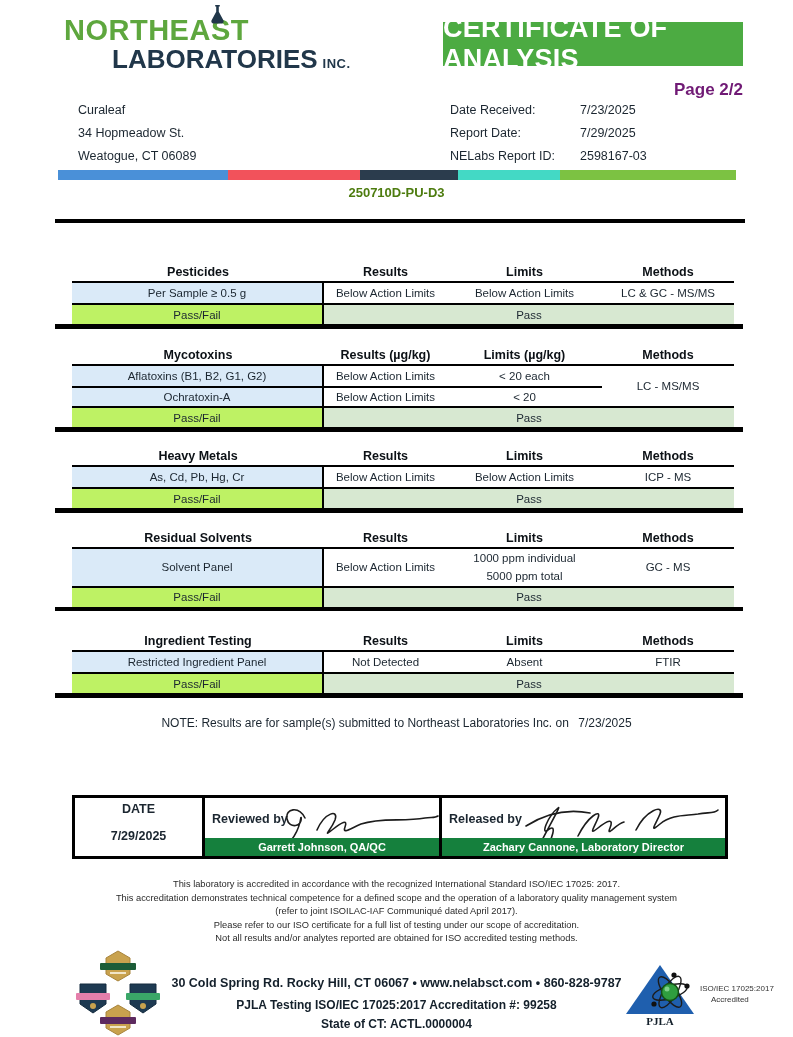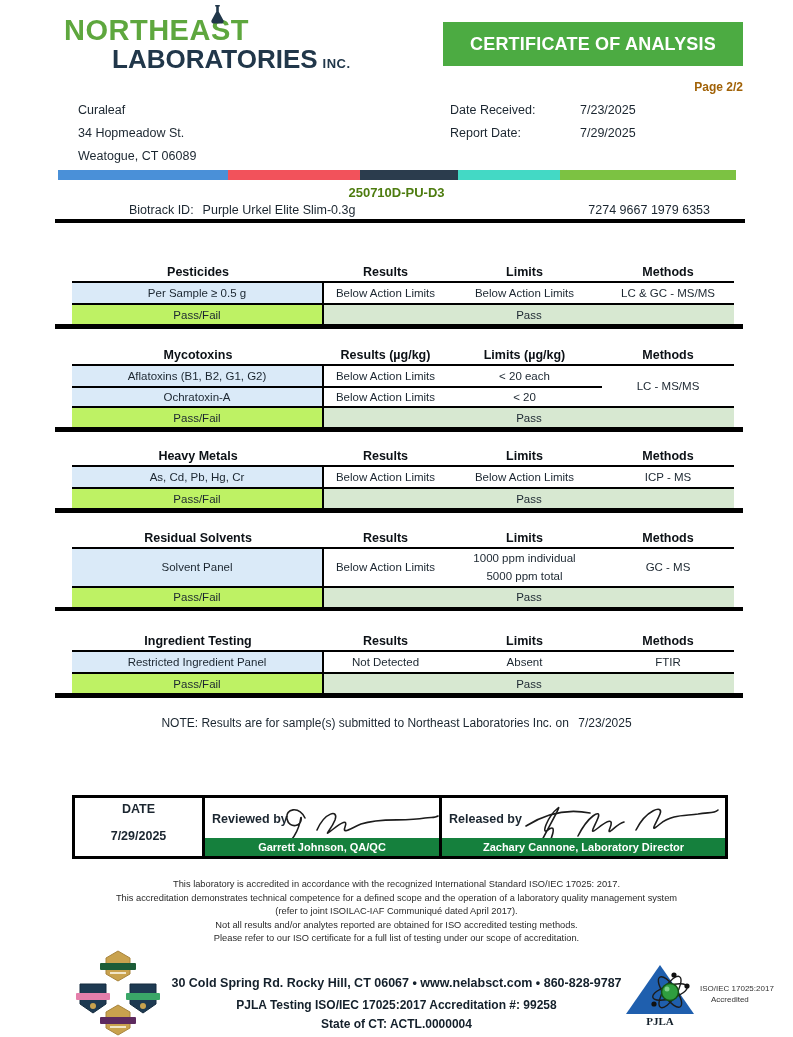--- a/index.html
+++ b/index.html
@@ -8,23 +8,23 @@
          font-family:"Liberation Sans", sans-serif; color:#1b2630; overflow:hidden; }
 
   
   .logo{ position:absolute; left:64px; top:16px; }
   .logo-l1{ font-size:29px; font-weight:bold; color:#5ea73e; letter-spacing:.5px; line-height:1.02; }
   .logo-l2{ font-size:26px; font-weight:bold; color:#21374a; margin-left:48px; line-height:1.05; }
   .logo-suffix{ font-size:13px; margin-left:5px; letter-spacing:.5px; }
   .flask-icon{ position:absolute; left:146px; top:-11px; }
   .banner{ position:absolute; left:443px; top:22px; width:300px; height:44px; background:#4cab42;
            color:#fff; display:flex; align-items:center; justify-content:center;
-           font-weight:bold; font-size:18px; letter-spacing:.2px; }
+           font-weight:bold; font-size:27px; letter-spacing:.2px; }
   .page-num{ position:absolute; left:443px; top:80px; width:300px; text-align:right;
-             font-weight:bold; font-size:12px; color:#a16207; }
+             font-weight:bold; font-size:17px; color:#701a75; }
 
   .client{ position:absolute; left:78px; top:99px; font-size:12.5px; line-height:23px; }
   .meta{ position:absolute; left:450px; top:99px; font-size:12.5px; line-height:23px; }
   .meta-row{ display:flex; }
   .meta-label{ width:130px; }
 
   .stripe{ position:absolute; left:58px; top:170px; width:678px; height:10px; display:flex; }
 
   .sample-id{ position:absolute; left:0; top:185px; width:100%; text-align:center;
               font-weight:bold; font-size:13px; color:#4d7c0f; }
@@ -102,37 +102,34 @@
   </div>
   <div class="meta">
       <div class="meta-row">
         <div class="meta-label">Date Received:</div>
         <div class="meta-value">7/23/2025</div>
       </div>
       <div class="meta-row">
         <div class="meta-label">Report Date:</div>
         <div class="meta-value">7/29/2025</div>
       </div>
+      <div class="meta-row">
+        <div class="meta-label">NELabs Report ID:</div>
+        <div class="meta-value">2598167-03</div>
+      </div>
     </div>
 
   <div class="stripe">
       <div style="background: rgb(74, 144, 216); width: 25%;"></div>
       <div style="background: rgb(242, 82, 91); width: 19.5%;"></div>
       <div style="background: rgb(43, 60, 77); width: 14.5%;"></div>
       <div style="background: rgb(67, 217, 197); width: 15%;"></div>
       <div style="background: rgb(124, 194, 66); width: 26%;"></div>
     </div>
   <div class="sample-id">250710D-PU-D3</div>
-  <div class="biotrack">
-    <div class="pair">
-      <span>Biotrack ID:</span>
-      <span>Purple Urkel Elite Slim-0.3g</span>
-    </div>
-    <span>7274 9667 1979 6353</span>
-  </div>
   <div class="rule-heavy"></div>
 
   <div>
       <div class="rtable t1">
         <div class="thead">
           <div class="th">Pesticides</div>
           <div class="th">Results</div>
           <div class="th">Limits</div>
           <div class="th">Methods</div>
         </div>
@@ -269,22 +266,22 @@
         <path d="M116,32 C126,12 144,6 140,16 C136,26 128,36 140,26 C152,16 166,18 178,16 C188,14 194,16 198,12"></path>
       </svg>
       <div class="so-bar">Zachary Cannone, Laboratory Director</div>
     </div>
   </div>
 
   <div class="accr">
       <div>This laboratory is accredited in accordance with the recognized International Standard ISO/IEC 17025: 2017.</div>
       <div>This accreditation demonstrates technical competence for a defined scope and the operation of a laboratory quality management system</div>
       <div>(refer to joint ISOILAC-IAF Communiqué dated April 2017).</div>
+      <div>Please refer to our ISO certificate for a full list of testing under our scope of accreditation.</div>
       <div>Not all results and/or analytes reported are obtained for ISO accredited testing methods.</div>
-      <div>Please refer to our ISO certificate for a full list of testing under our scope of accreditation.</div>
     </div>
 
   <svg class="badges" width="96" height="90" viewBox="0 0 96 90">
     <g>
       <path d="M48,3 L60,10 L60,26 L48,33 L36,26 L36,10 Z" fill="#c9a24e" stroke="#a8843c" stroke-width="1"></path>
       <rect x="30" y="15" width="36" height="7" rx="1" fill="#1c5c38"></rect>
       <rect x="40" y="24" width="16" height="2" fill="#f1e5c8"></rect>
     </g>
     <g>
       <path d="M10,36 h26 v20 l-13,9 l-13,-9 Z" fill="#1e3a52" stroke="#142b3e" stroke-width="1"></path>

